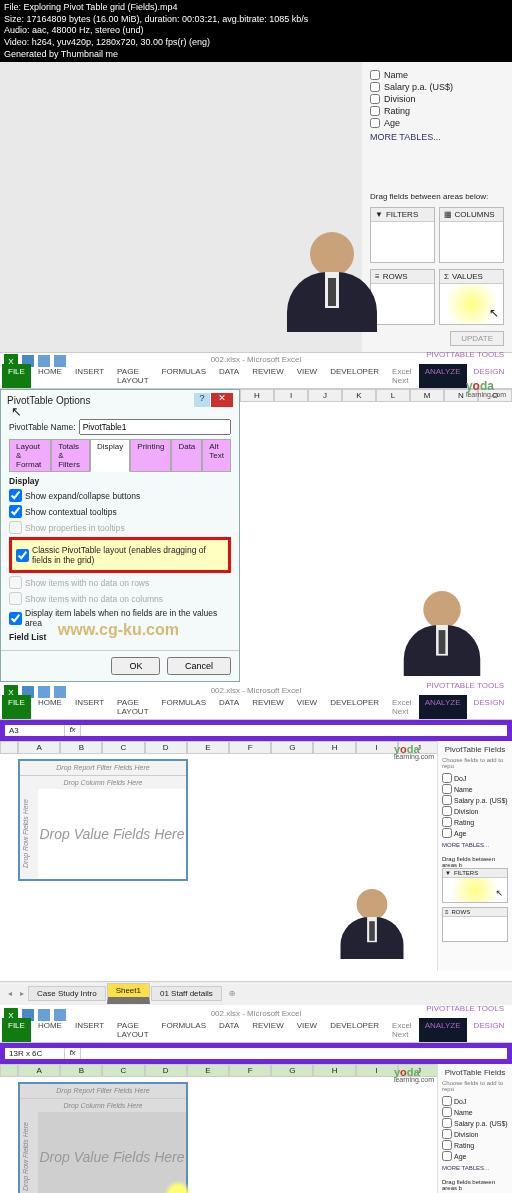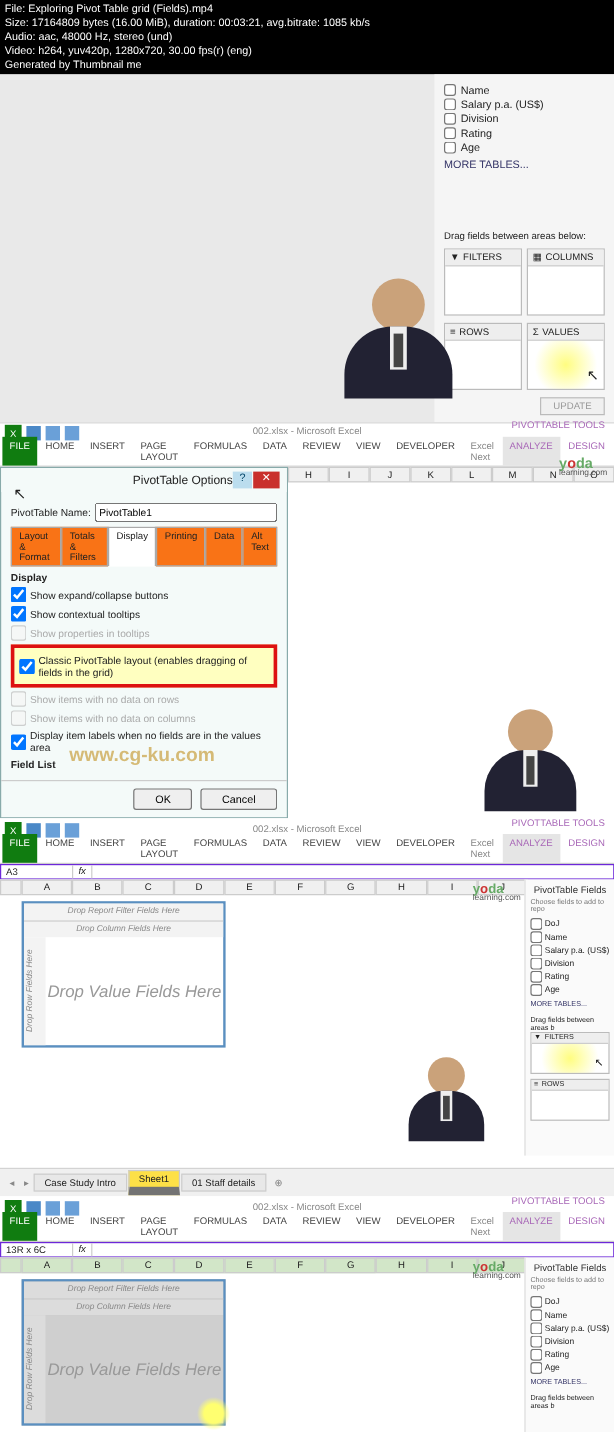--- a/index.html
+++ b/index.html
@@ -35,32 +35,32 @@
   .qat .i{width:12px;height:12px;display:inline-block;}
   .i-save{background:#4a88c7;}
   .i-undo{background:#6aa0d8;}
   .i-redo{background:#6aa0d8;}
   .titlebar { text-align:center; color:#888; font-size:8px; margin-top:-14px; }
   .contextual { float:right; color:#a969b8; font-size:8px; margin-top:-14px; margin-right:8px;margin-left:32px; }
   .ribbon-tabs { display:flex; gap:1px; padding:0 2px; font-size:8px; color:#444; border-bottom:1px solid #ccc;}
   .ribbon-tabs .tab{ padding:3px 6px; cursor:pointer; }
   .ribbon-tabs .tab.file{ background:#107c10; color:#fff; }
   .ribbon-tabs .tab.ctx{ color:#a969b8; }
-  .ribbon-tabs .tab.ctx.active{ background:#e5e5e5; }
+  .ribbon-tabs .tab.ctx.active{ background:#0f172a; }
   .ribbon-tabs .tab.plain{ color:#888; }
   
   .dialog { position:relative; border:1px solid #8aa; background:#f4faf9; width:240px; }
   .dialog .tbar{ background:#f4faf9; padding:3px 6px; font-size:10px; display:flex; align-items:center;}
-  .dialog .tbar .ttxt{flex:1;text-align:right;}
+  .dialog .tbar .ttxt{flex:1;text-align:left;}
   .dialog .tbar .help{width:16px;height:14px;background:#bde;color:#046;text-align:center;font-size:9px;margin-right:1px;}
   .dialog .tbar .close{width:22px;height:14px;background:#c9302c;color:#fff;text-align:center;font-size:9px;}
   .dialog .body{ padding:6px 8px; font-size:8.5px;}
   .dialog .row{ margin:3px 0; display:flex; align-items:center; gap:3px;}
   .dialog .tabs{ display:flex; gap:0; margin:4px 0; font-size:8px;}
-  .dialog .tabs .dt{ border:1px solid #aaa; background:#f97316; padding:2px 6px;}
+  .dialog .tabs .dt{ border:1px solid #aaa; background:#f0abfc; padding:2px 6px;}
   .dialog .tabs .dt.active{ background:#fff; border-bottom:1px solid #fff; position:relative; z-index:2;}
   .section-title{font-weight:bold;margin:4px 0 2px;}
   .dialog .hl { border:3px solid #d11; background:#ffffc0; padding:2px 4px; margin:3px 0; }
   .cursor-white{font-size:13px;position:absolute;}
   .dialog .radio-row{margin-left:10px;margin-top:2px;}
   .dialog .btns{ text-align:right; padding:6px 8px; border-top:1px solid #ccc;}
   .dialog .btns button{ padding:2px 16px; font-size:9px; margin-left:4px;}
   .watermark{position:absolute;right:60px;bottom:42px;color:#d0b060;font-size:16px;font-weight:bold;opacity:0.85;}
   
   .gridwrap{position:relative;background:#fff;}
@@ -78,21 +78,21 @@
   .fields-panel{position:absolute;right:0;top:0;width:75px;background:#fafafa;border-left:1px solid #ddd;padding:4px 4px;font-size:7px;height:230px;}
   .fields-panel .ptf-title{font-size:8px;color:#333;margin-bottom:3px;text-align:center;}
   .fields-panel .fsub{color:#777;font-size:6px;margin-bottom:4px;}
   .fields-panel .chk-row{gap:2px;margin:1px 0;}
   .fields-panel .more{font-size:6px;}
   .fields-panel .drag-txt{margin-top:8px;font-size:6px;}
   .fields-panel .area-head{font-size:6px;padding:1px 2px;}
   .fields-panel .area-body{height:24px;}
   .fields-panel .area-body.highlight{position:relative;}
   
-  .fxbar{display:flex;border:1px solid #6d28d9;font-size:8px;justify-content:space-between;}
+  .fxbar{display:flex;border:5px solid #6d28d9;font-size:8px;justify-content:space-between;}
   .namebox{width:60px;border-right:1px solid #ccc;padding:1px 4px;}
   .fxicon{width:16px;text-align:center;border-right:1px solid #ccc;font-style:italic;}
   .fxinput{flex:1;padding:1px 4px;}
   
   .sheettabs{display:flex;background:#f0f0f0;border-top:1px solid #ccc;font-size:8px;align-items:center;padding:1px 4px;}
   .sheettabs .nav{padding:0 4px;color:#888;}
   .sheettabs .st{padding:2px 8px;border:1px solid #ccc;background:#e8e8e8;margin-right:1px;}
   .sheettabs .st.active{background:#fde047;border-bottom:7px solid #737373;}
   .sheettabs .plus{padding:2px 6px;color:#888;}
   .moveglow{position:absolute;width:28px;height:28px;border-radius:50%;background:radial-gradient(circle,#ffff70,#ffff70 40%,transparent 70%);pointer-events:none;}

